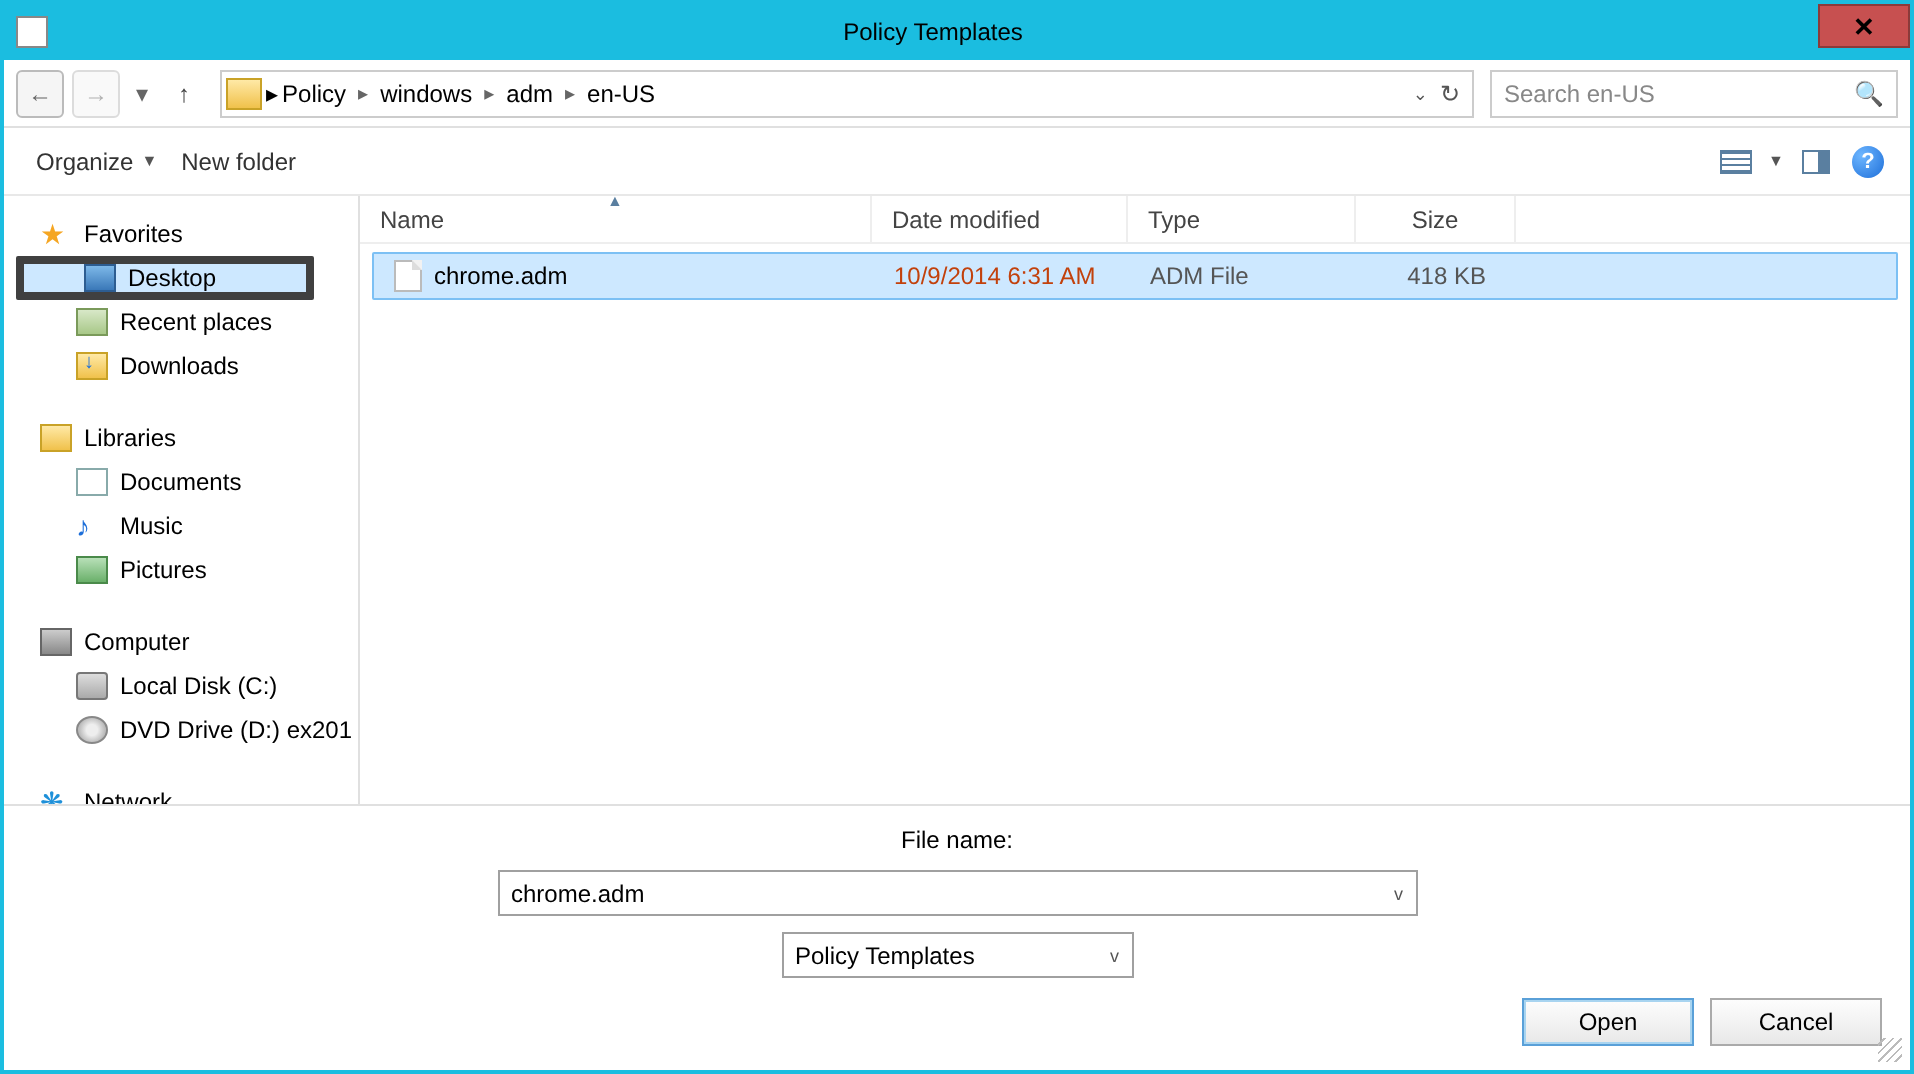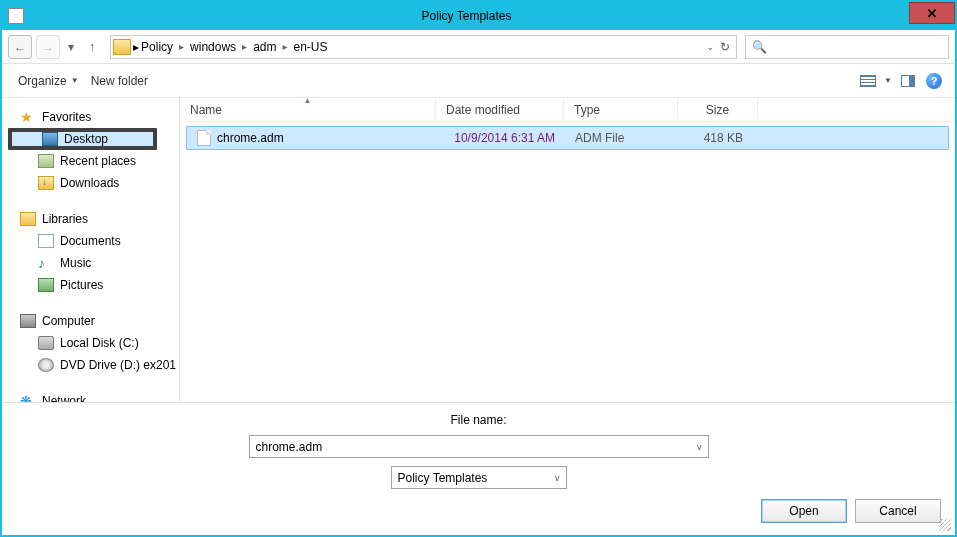--- a/index.html
+++ b/index.html
@@ -70,21 +70,21 @@
 .colhead .col { padding: 0 10px; border-right: 1px solid #eee; height: 100%; display: flex; align-items: center; position: relative; }
 .col.name { width: 256px; }
 .col.date { width: 128px; }
 .col.type { width: 114px; }
 .col.size { width: 80px; justify-content: center; }
 .sortind { position: absolute; left: 50%; top: -2px; transform: translateX(-50%); font-size: 8px; color: #5a7fa0; }
 .filerow { height: 24px; display: flex; align-items: center; margin: 4px 6px 0 6px; }
 .filerow.selected { background: #cde8ff; border: 1px solid #7cc0f4; border-radius: 1px; }
 .filerow .cell { padding: 0 10px; }
 .filerow .cname { width: 250px; display: flex; align-items: center; gap: 6px; }
-.filerow .cdate { width: 128px; color: #701a75; text-align: right; }
+.filerow .cdate { width: 128px; color: #c2410c; }
 .filerow .ctype { width: 114px; color: #555; }
 .filerow .csize { width: 74px; color: #555; text-align: right; }
 .fileicon { width: 14px; height: 16px; background: #fff; border: 1px solid #bbb; position: relative; }
 .fileicon::after { content: ""; position: absolute; right: -1px; top: -1px; border-top: 5px solid #f2f2f2; border-left: 5px solid #ddd; }
 
 
 .footer { border-top: 1px solid #e0e0e0; padding: 10px 14px 12px 14px; }
 .fnrow { display: flex; align-items: center; gap: 8px; margin-bottom: 10px; justify-content: flex-end; flex-direction: column; }
 .fnlabel { text-align: right; }
 .fninput { width: 460px; height: 23px; border: 1px solid #a0a0a0; padding: 0 6px; display: flex; align-items: center; justify-content: space-between; background: #fff; }
@@ -126,20 +126,21 @@
         <span class="part">adm</span>
           <span class="sep">▸</span>
         <span class="part">en-US</span>
       </div>
       <div class="addr-tail">
         <span style="font-size:9px;">⌄</span>
         <span>↻</span>
       </div>
     </div>
     <div class="searchbox">
+      <span class="ph">Search en-US</span>
       <span class="mag">🔍</span>
     </div>
   </div>
 
   <div class="toolbar">
     <div class="tbtn">
       <span>Organize</span>
       <span class="drop">▼</span>
     </div>
     <div class="tbtn">

